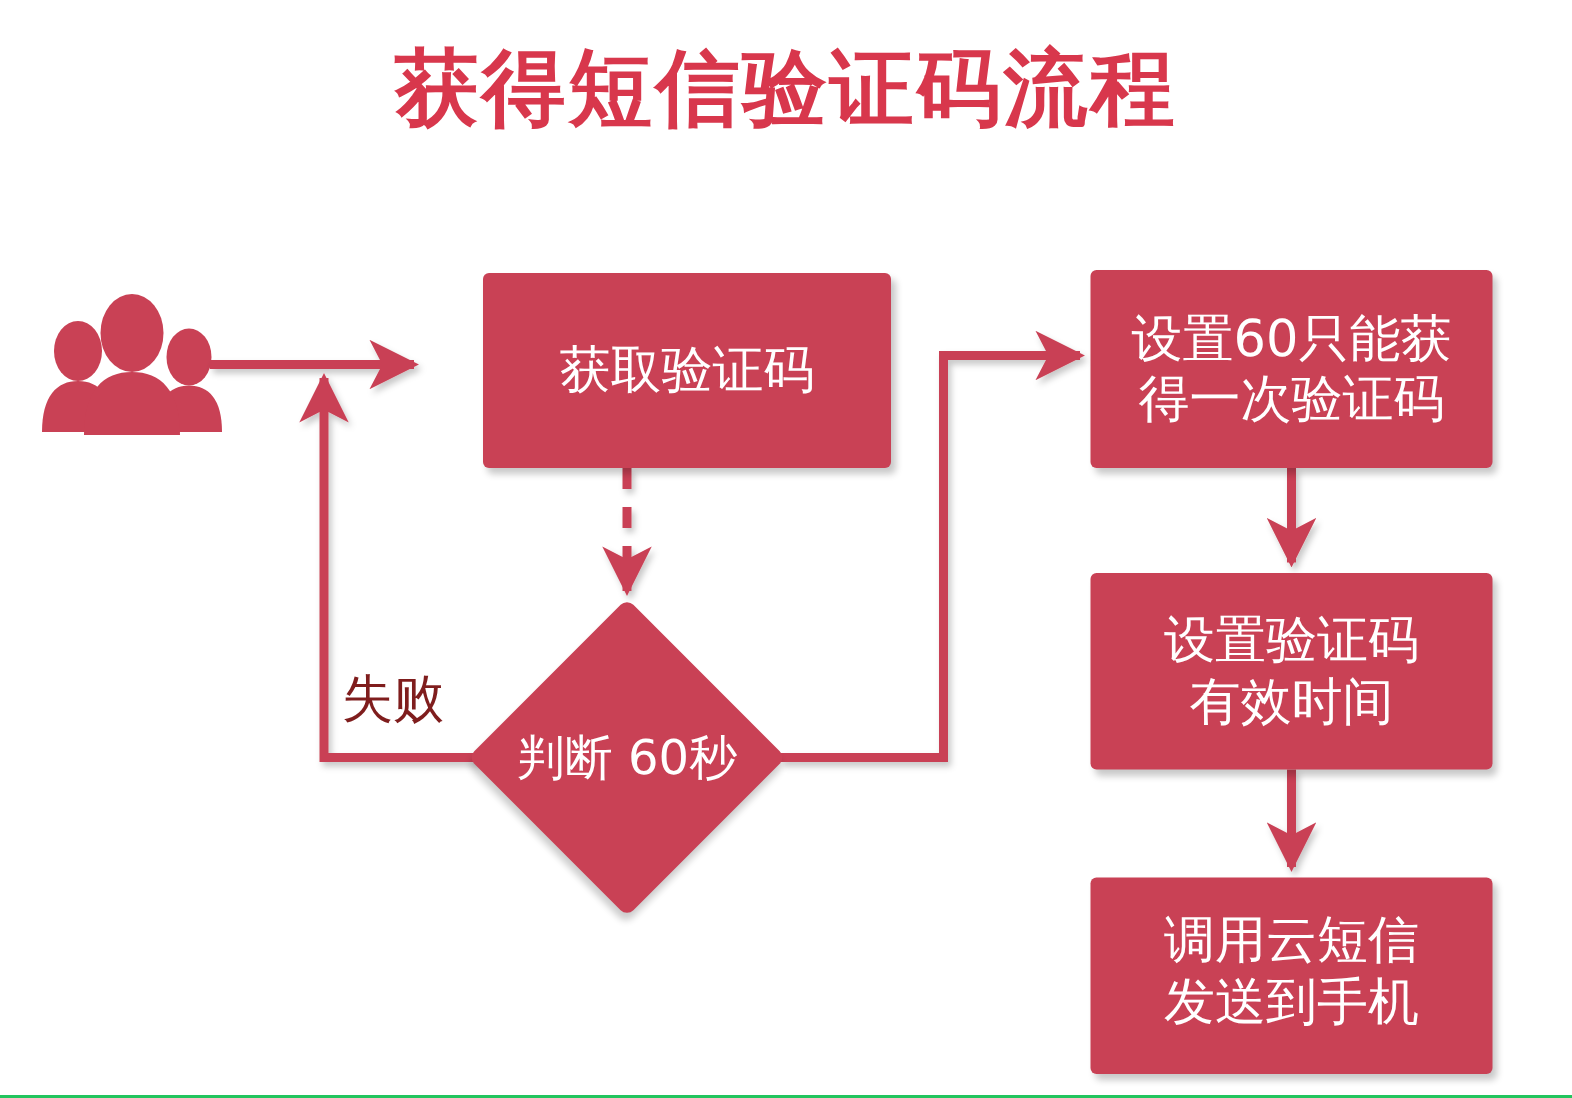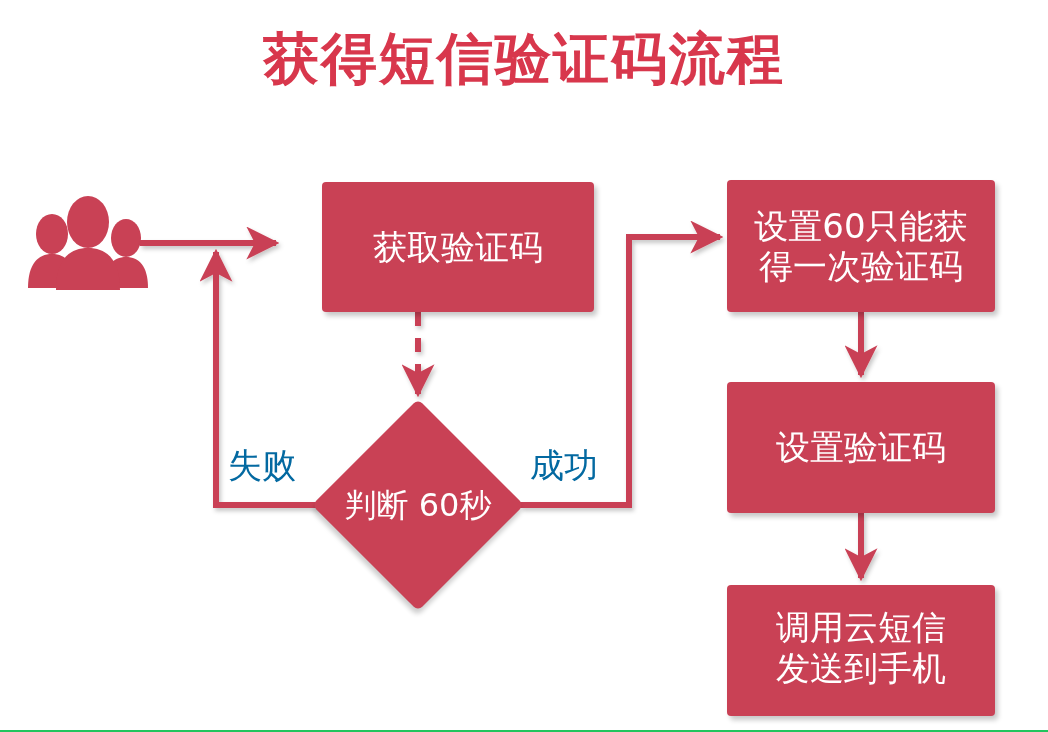--- a/index.html
+++ b/index.html
@@ -69,21 +69,21 @@
     position: relative;
     z-index: 2;
     color: #ffffff;
     text-align: center;
     font-size: 32px;
     line-height: 1.25;
     font-family: "DejaVu Sans", "Liberation Sans", sans-serif;
   }
   .edge-label {
     position: absolute;
-    color: #0369a1;
+    color: #7f1d1d;
     font-size: 34px;
     font-family: "DejaVu Sans", "Liberation Sans", sans-serif;
     white-space: nowrap;
   }
   #users-icon {
     position: absolute;
     left: 24px;
     top: 192px;
     width: 130px;
     height: 100px;
@@ -151,29 +151,29 @@
 
   <div class="diamond-wrap" style="left:343px; top:430px; width:150px; height:150px;">
     <div class="diamond-shape"></div>
     <div class="diamond-text">
       <span class="label-line">判断</span>
       <span class="label-line">60秒</span>
     </div>
   </div>
 
   <div class="edge-label" style="left:228px; top:443px;">失败</div>
-  <div class="edge-label" style="left:530px; top:443px;">成功</div>
 
   <div class="node" style="left:727px; top:180px; width:268px; height:132px; flex-direction:column;">
     <span class="label-line">设置60只能获</span>
     <span class="label-line">得一次验证码</span>
   </div>
 
   <div class="node" style="left:727px; top:382px; width:268px; height:131px; flex-direction:column;">
     <span class="label-line">设置验证码</span>
+    <span class="label-line">有效时间</span>
   </div>
 
   <div class="node" style="left:727px; top:585px; width:268px; height:131px; flex-direction:column;font-family:Liberation Mono, monospace;">
     <span class="label-line">调用云短信</span>
     <span class="label-line">发送到手机</span>
   </div>
 
 </div>
 
 </body></html>

